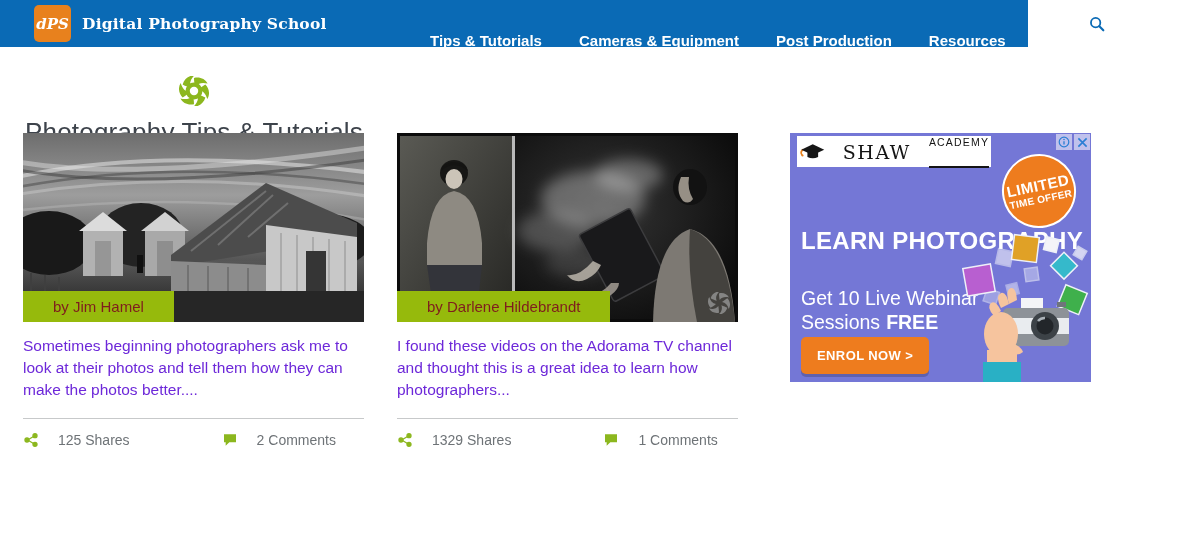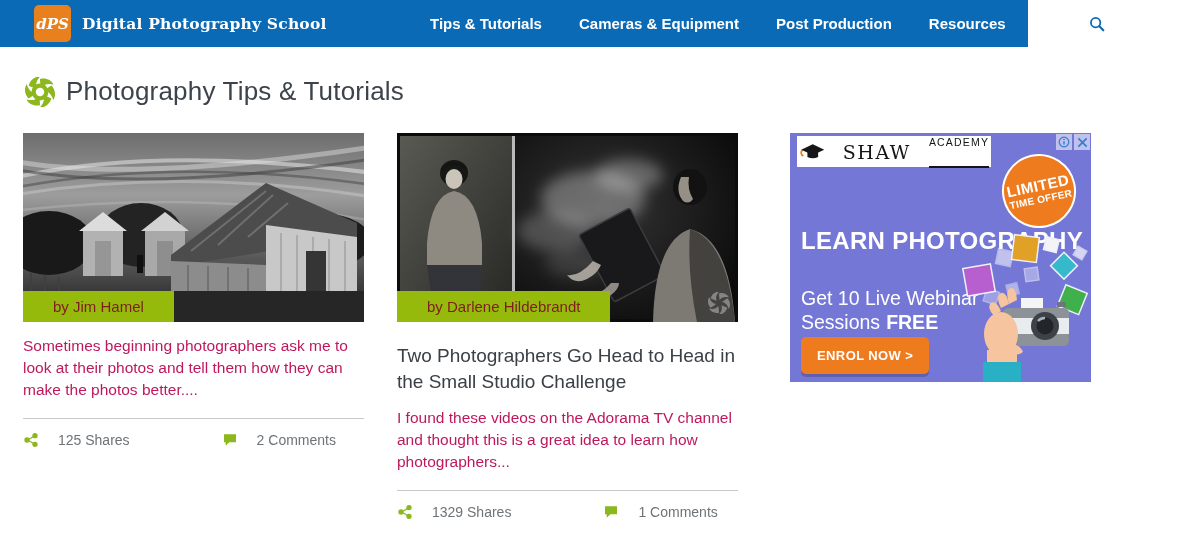--- a/index.html
+++ b/index.html
@@ -6,39 +6,39 @@
   html,body { width:1196px; height:539px; background:#ffffff; font-family:"Liberation Sans",sans-serif; }
   body { position:relative; overflow:hidden; }
 
   
   .topbar { position:absolute; left:0; top:0; width:1028px; height:47px; background:#0a6ab5; }
   .logo-box { position:absolute; left:34px; top:5px; width:37px; height:37px; background:#e8811d; border-radius:5px;
               display:flex; align-items:center; justify-content:center; color:#fff;
               font-family:"DejaVu Serif",serif; font-style:italic; font-weight:bold; font-size:15px; cursor:pointer; }
   .site-name { position:absolute; left:82px; top:0; height:47px; display:flex; align-items:center;
                color:#fff; font-family:"DejaVu Serif",serif; font-weight:bold; font-size:15.5px; letter-spacing:.2px; }
-  .main-nav { position:absolute; left:430px; top:0; height:47px; display:flex; align-items:center; gap:37px; }
+  .main-nav { position:absolute; left:430px; top:17px; height:47px; display:flex; align-items:center; gap:37px; }
   .main-nav span { color:#fff; font-size:15px; font-weight:bold; cursor:pointer; white-space:nowrap; }
   .search-btn { position:absolute; left:1080px; top:7px; width:33px; height:33px; background:#fff; border:none;
                 border-radius:4px; display:flex; align-items:center; justify-content:center; cursor:pointer; }
 
   
-  .page-head { position:absolute; left:25px; top:76px; display:flex; align-items:center; gap:11px; }
+  .page-head { position:absolute; left:25px; top:76px; display:flex; align-items:center; gap:11px;flex-direction:column; }
   .page-head h1 { font-size:26px; font-weight:400; color:#3d434b; letter-spacing:.2px; }
 
   
   .card { position:absolute; top:133px; width:341px; }
   .card.c1 { left:23px; } .card.c2 { left:397px; }
   .card-img { position:relative; width:341px; height:189px; overflow:hidden; background:#222; }
   .card-img svg.scene { position:absolute; inset:0; width:100%; height:100%; }
   .byline { position:absolute; left:0; bottom:0; background:#96ba0c; color:#7f1d1d; font-size:15px;
             padding:7px 30px; white-space:nowrap; }
   .watermark { position:absolute; right:8px; bottom:8px; width:22px; height:22px; opacity:.75; }
   .card-title { margin-top:21px; width:338px; font-size:19px; line-height:1.35; color:#3a4046; cursor:pointer; }
-  .card-excerpt { margin-top:13px; width:338px; font-size:15.5px; line-height:1.42; color:#be185d; }
+  .card-excerpt { margin-top:13px; width:338px; font-size:15.5px; line-height:1.42; color:#6d28d9; }
   .card-footer { margin-top:17px; width:341px; border-top:1px solid #c7c9ca; padding-top:13px;
                  display:flex; align-items:center; font-size:14px; color:#6e7377; }
   .meta { display:flex; align-items:center; gap:19px; }
   .meta.comments { margin-left:92px; }
 
   
   .ad { position:absolute; left:790px; top:133px; width:301px; height:249px; background:#7477d6; overflow:hidden; cursor:pointer; }
   .ad-logo-band { position:absolute; left:7px; top:3px; width:194px; height:31px; background:#fff;
                   display:flex; align-items:center; justify-content:center; gap:18px; }
   .shaw { font-family:"DejaVu Serif",serif; font-size:19px; letter-spacing:1.5px; color:#141414; }
@@ -238,21 +238,20 @@
       <g fill="#9a9a9a">
         <path d="M16 2 C22 0.5 28 3 30.5 8 C25 6.5 20 7.5 17 11.5 C16.4 8 16 4.5 16 2 Z" transform="rotate(0 16 16)"></path>
         <path d="M16 2 C22 0.5 28 3 30.5 8 C25 6.5 20 7.5 17 11.5 C16.4 8 16 4.5 16 2 Z" transform="rotate(60 16 16)"></path>
         <path d="M16 2 C22 0.5 28 3 30.5 8 C25 6.5 20 7.5 17 11.5 C16.4 8 16 4.5 16 2 Z" transform="rotate(120 16 16)"></path>
         <path d="M16 2 C22 0.5 28 3 30.5 8 C25 6.5 20 7.5 17 11.5 C16.4 8 16 4.5 16 2 Z" transform="rotate(180 16 16)"></path>
         <path d="M16 2 C22 0.5 28 3 30.5 8 C25 6.5 20 7.5 17 11.5 C16.4 8 16 4.5 16 2 Z" transform="rotate(240 16 16)"></path>
         <path d="M16 2 C22 0.5 28 3 30.5 8 C25 6.5 20 7.5 17 11.5 C16.4 8 16 4.5 16 2 Z" transform="rotate(300 16 16)"></path>
       </g>
     </svg>
   </div>
-  <div class="card-title">Two Photographers Go Head to Head in the Small Studio Challenge</div>
   <div class="card-excerpt">I found these videos on the Adorama TV channel and thought this is a great idea to learn how photographers...</div>
   <div class="card-footer">
     <div class="meta">
       <svg width="16" height="16" viewBox="0 0 24 24">
         <g stroke="#8cb71e" stroke-width="2" fill="#8cb71e">
           <line x1="7" y1="12" x2="17" y2="6"></line>
             <line x1="7" y1="12" x2="17" y2="18"></line>
           <circle cx="18" cy="5.5" r="3"></circle>
             <circle cx="6" cy="12" r="3"></circle>
             <circle cx="18" cy="18.5" r="3"></circle>

